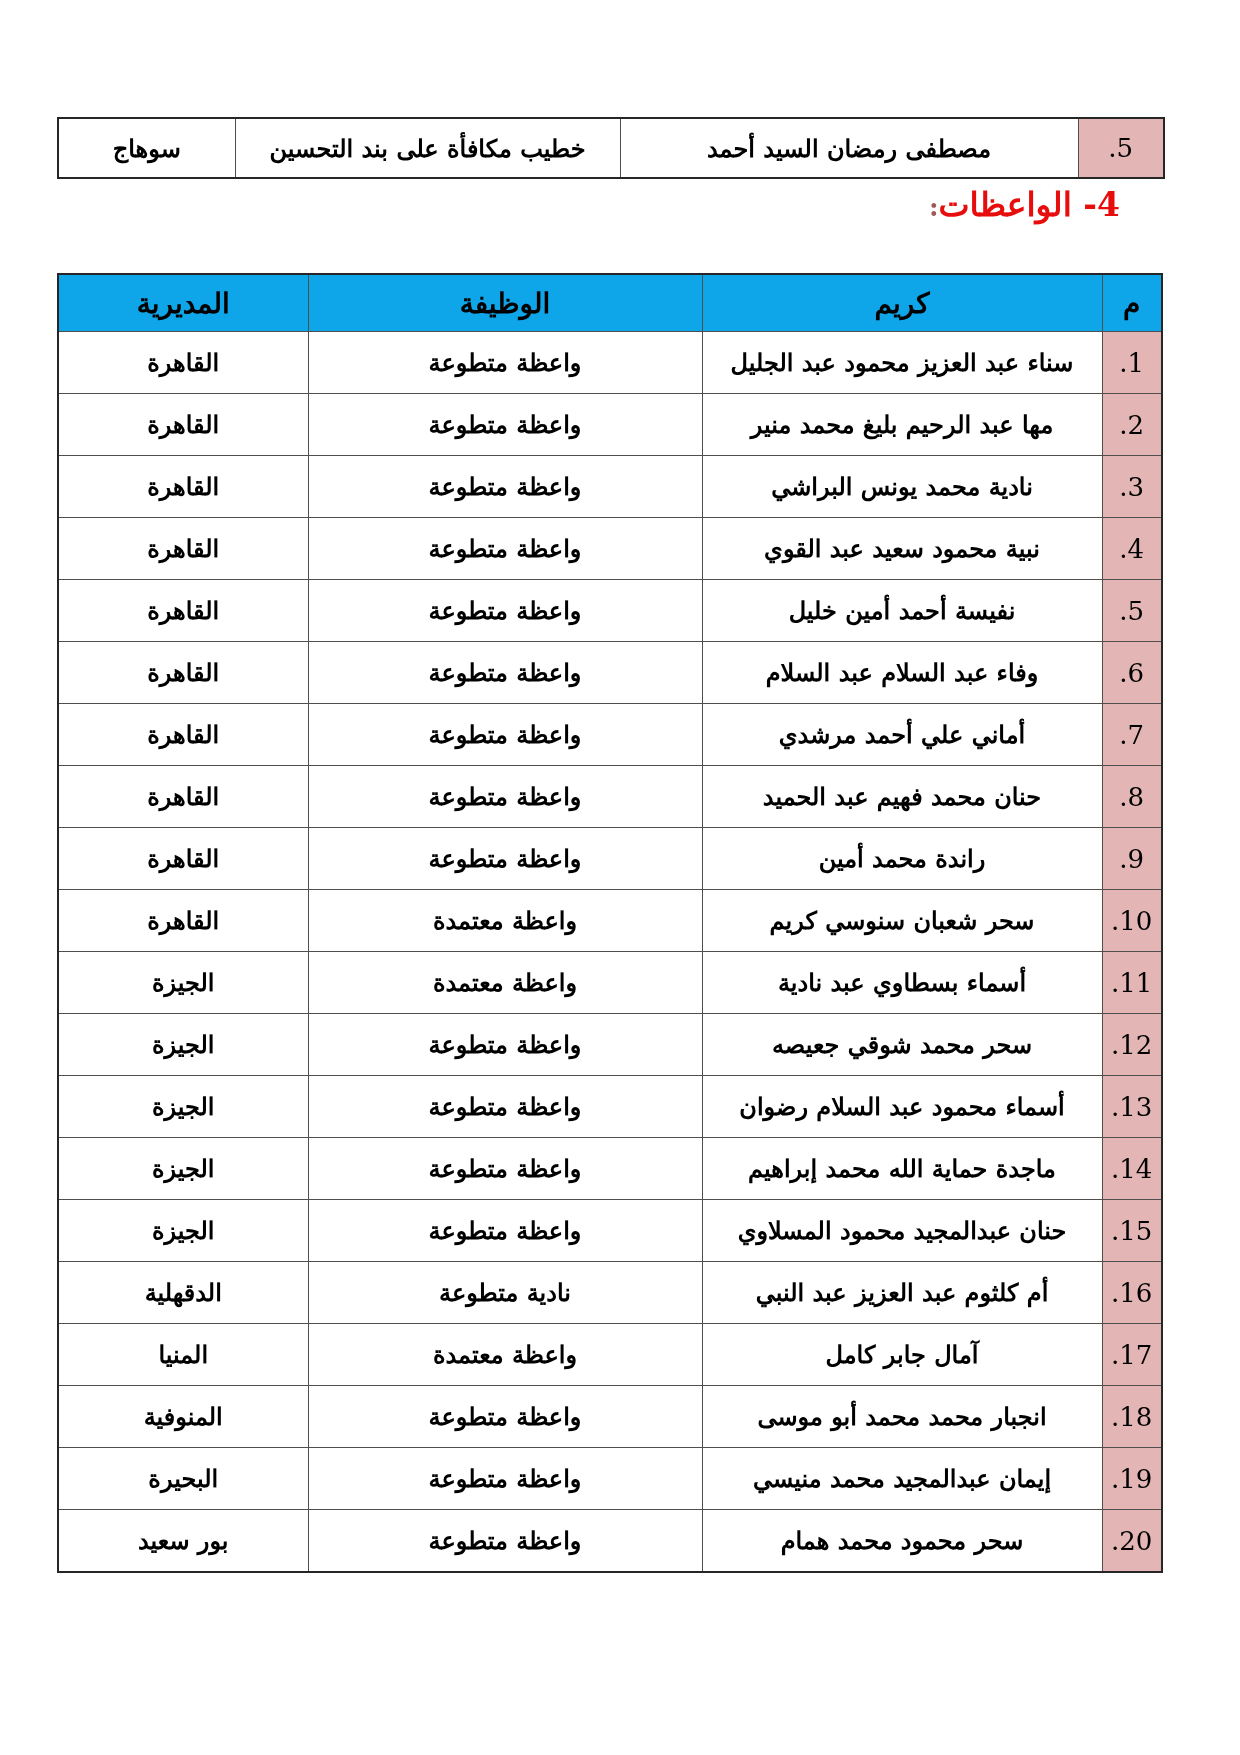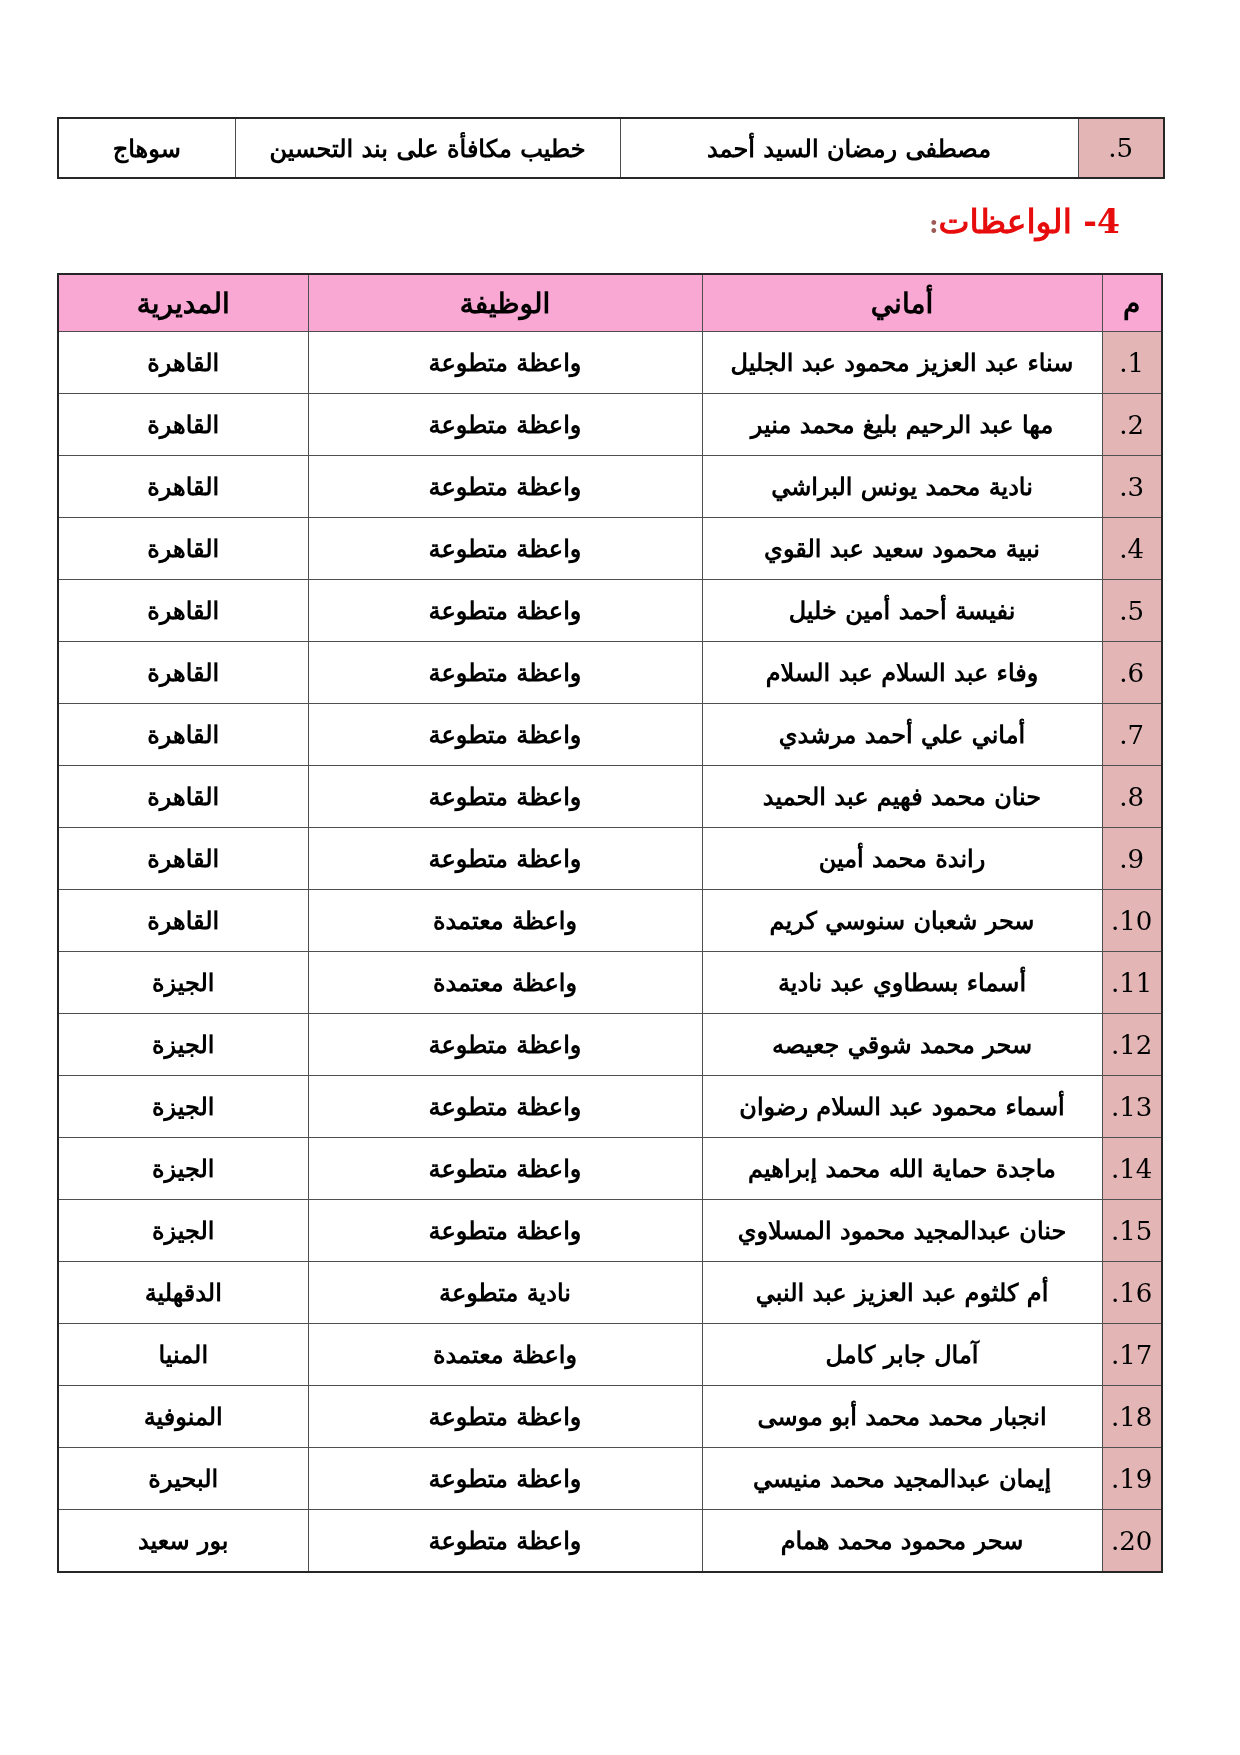--- a/index.html
+++ b/index.html
@@ -32,34 +32,34 @@
   }
   .top-table td{height:58px;font-weight:bold;font-size:24px;text-align:center;}
   .main-table{
     position:absolute;
     left:57px; top:273px;
     width:1106px;
     border:2px solid #262626;
   }
   .main-table th{
     height:56px;
-    background:#f9a8d4;
+    background:#0ea5e9;
     font-weight:800;
     font-size:28px;
   }
   .main-table td{height:61px;font-weight:bold;font-size:24px;}
   .num-cell{
     background:#e3b6b5;
     font-weight:400 !important;
     font-size:26px !important;
   }
   .num-text{direction:ltr;unicode-bidi:bidi-override;display:inline-block;}
   .heading{
     position:absolute;
-    top:201px;
+    top:184px;
     right:120px;
     direction:rtl;
     font-size:33px;
     line-height:1.3;
     font-weight:900;
     color:#e80d0d;
     white-space:nowrap;
   }
   .heading .colon{
     color:#9b5a57;
@@ -98,21 +98,21 @@
   <table class="main-table">
     <colgroup>
       <col style="width:60px">
       <col style="width:400px">
       <col style="width:394px">
       <col style="width:250px">
     </colgroup>
     <thead>
       <tr>
         <th>م</th>
-        <th>أماني</th>
+        <th>كريم</th>
         <th>الوظيفة</th>
         <th>المديرية</th>
       </tr>
     </thead>
     <tbody id="main-tbody">
         <tr>
           <td class="num-cell"><span class="num-text">.1</span></td>
           <td>سناء عبد العزيز محمود عبد الجليل</td>
           <td>واعظة متطوعة</td>
           <td>القاهرة</td>

